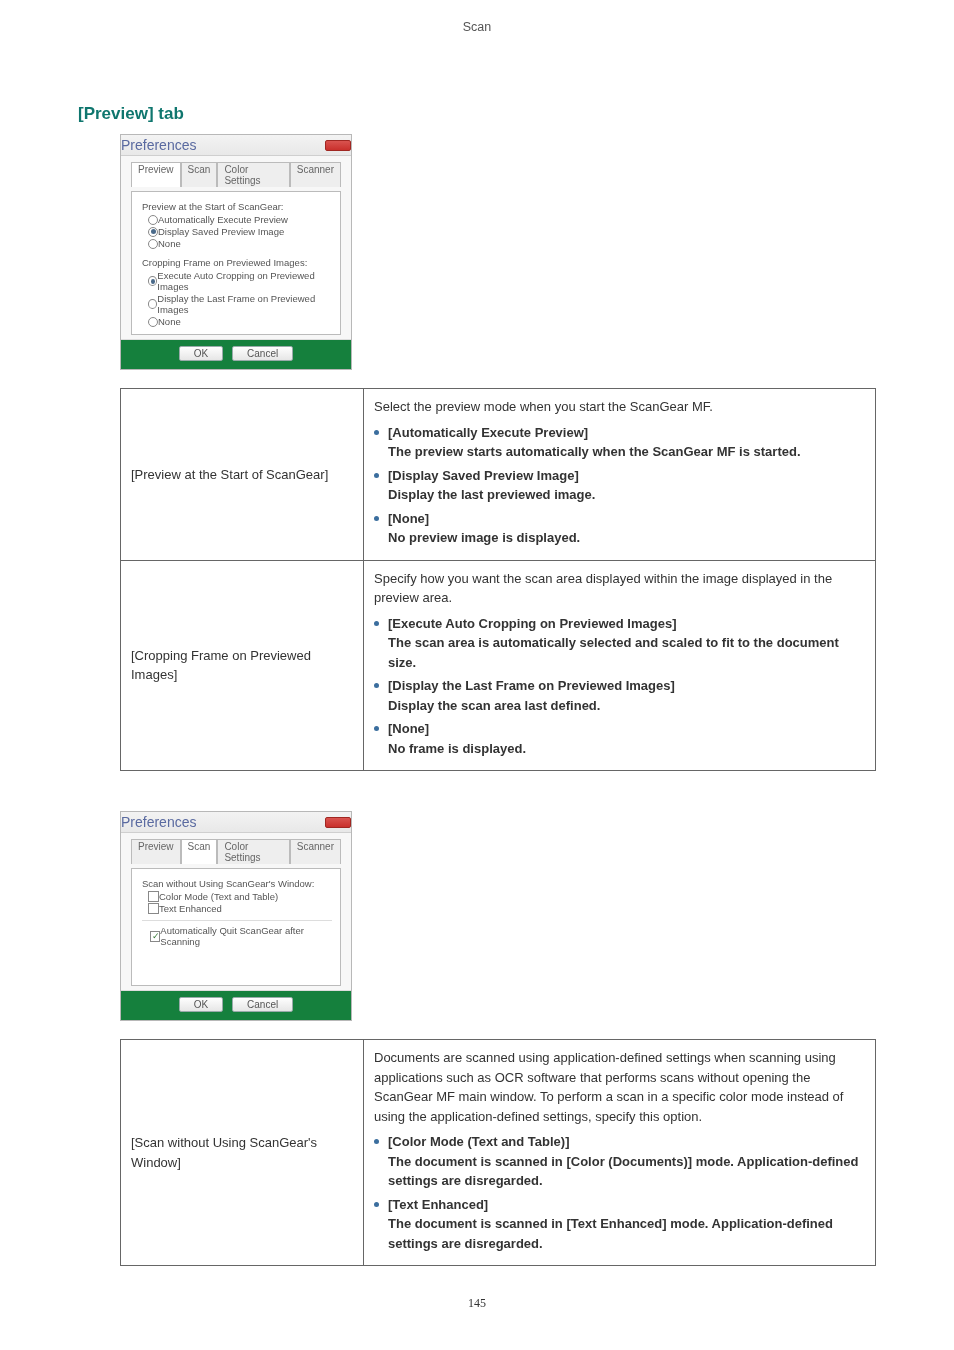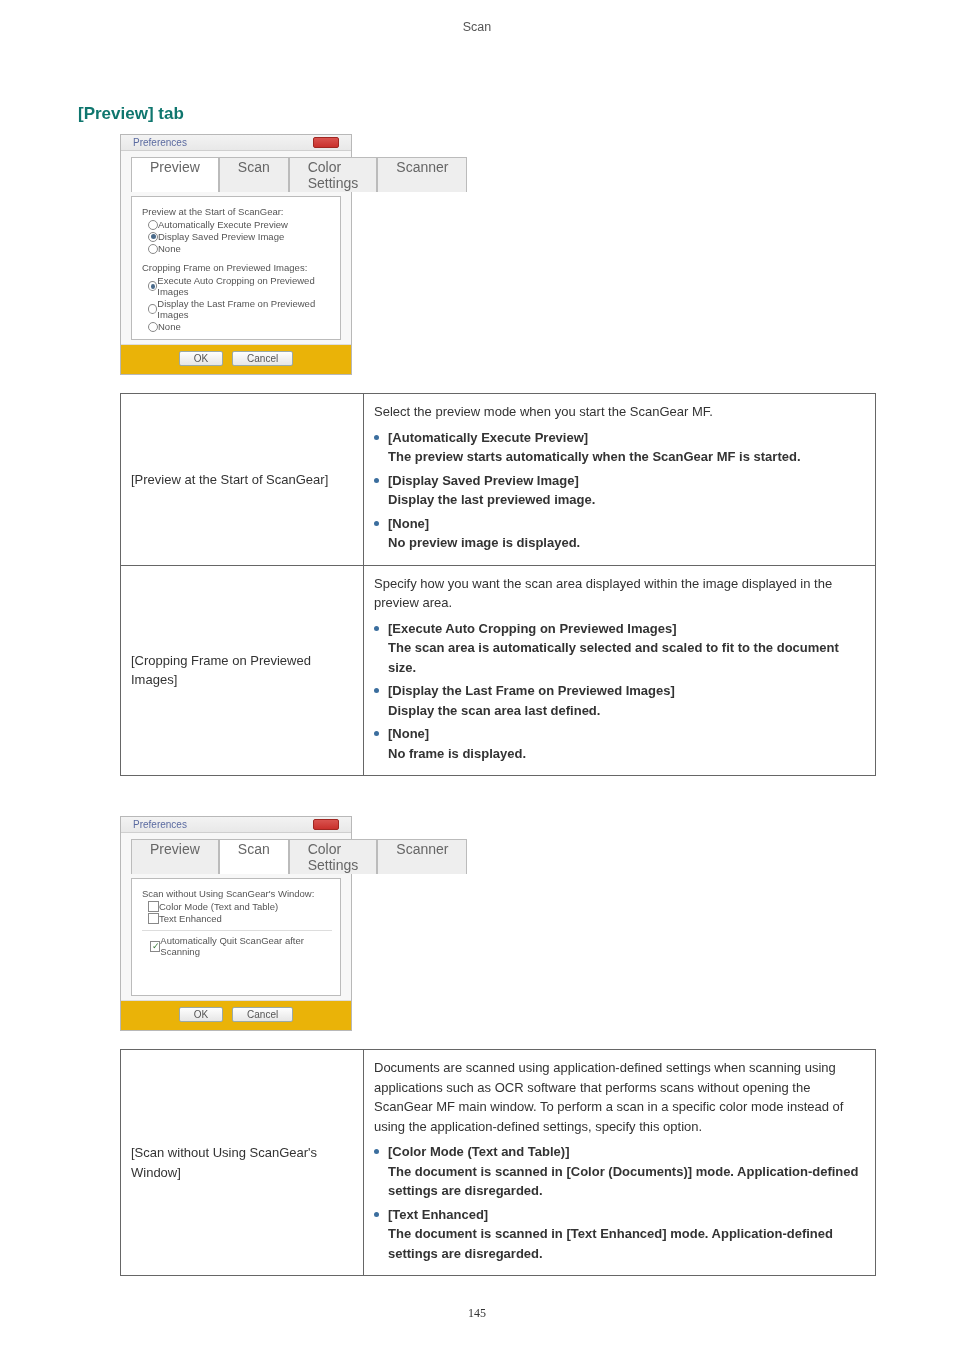--- a/index.html
+++ b/index.html
@@ -34,66 +34,66 @@
     border: 1px solid #b8b8b8;
     background: #efefef;
     font-family: "Segoe UI", Tahoma, sans-serif;
     font-size: 10px;
     color: #666;
     margin-bottom: 18px;
   }
   .dialog .titlebar {
     background: linear-gradient(#f3f3f3,#e8e8e8);
     border-bottom: 1px solid #cfcfcf;
-    padding: 2px 12px;
+    padding: 2px 0;
     display: flex;
     justify-content: space-between;
     align-items: center;
     color: #5a6aa0;
-    font-size: 10px;
+    font-size: 14px;
   }
   .dialog .winbtns {
     width: 26px; height: 11px;
     background: linear-gradient(#d9534f,#c9302c);
     border: 1px solid #a02722;
     border-radius: 2px;
     box-sizing: border-box;
   }
   .dialog .body { padding: 6px 10px 4px 10px; background: #f7f7f7; }
   .tabstrip {
     display: flex;
     gap: 0;
     margin-bottom: 4px;
   }
   .tabstrip .tab {
     border: 1px solid #bbb;
     border-bottom: none;
     background: #eee;
-    padding: 1px 18px;
-    font-size: 14px;
+    padding: 1px 6px;
+    font-size: 10px;
   }
   .tabstrip .tab.active { background: #fff; }
   .tabpane {
     background: #fff;
     border: 1px solid #bbb;
     padding: 6px 8px 6px 10px;
     min-height: 118px;
     box-sizing: border-box;
   }
   .grouplabel { font-size: 9.5px; margin: 3px 0 2px 0; color:#555; }
   .radio-row { display:flex; align-items:center; margin:1px 0 1px 6px; font-size:9.5px; color:#555;}
   .radio-dot { width:8px;height:8px;border:1px solid #888;border-radius:50%;display:inline-block;position:relative;}
   .radio-dot.sel::after{content:"";position:absolute;inset:1.5px;border-radius:50%;background:#4a6a8a;}
   .chk { width:9px;height:9px;border:1px solid #888;display:inline-block;background:#fff;position:relative;}
   .chk.sel::after{content:"";position:absolute;left:1px;top:-1px;font-size:9px;color:#3a7a3a;}
   .chk.sel::after{content:"\2713";}
   .dialog .footer {
     padding: 6px 8px 8px 8px;
     text-align: center;
-    background:#eab308;
+    background:#15803d;
     border-top:1px solid #ddd;
   }
   .dialog .footer .btn {
     display:inline-block;
     border:1px solid #9aa;
     background:linear-gradient(#fefefe,#e6e6e6);
     font-size:10px;
     padding:1px 14px;
     margin:0 3px;
     color:#555;

